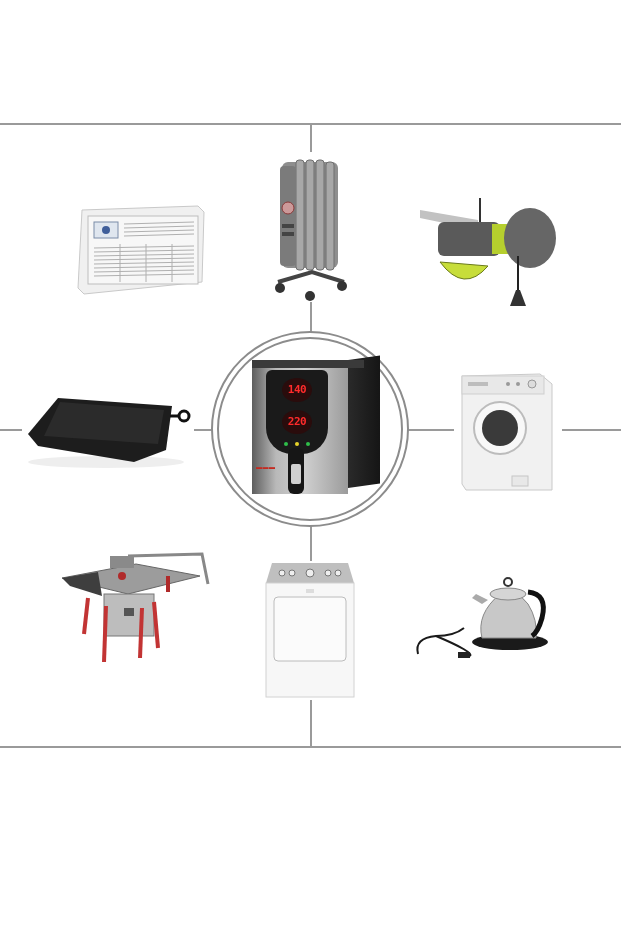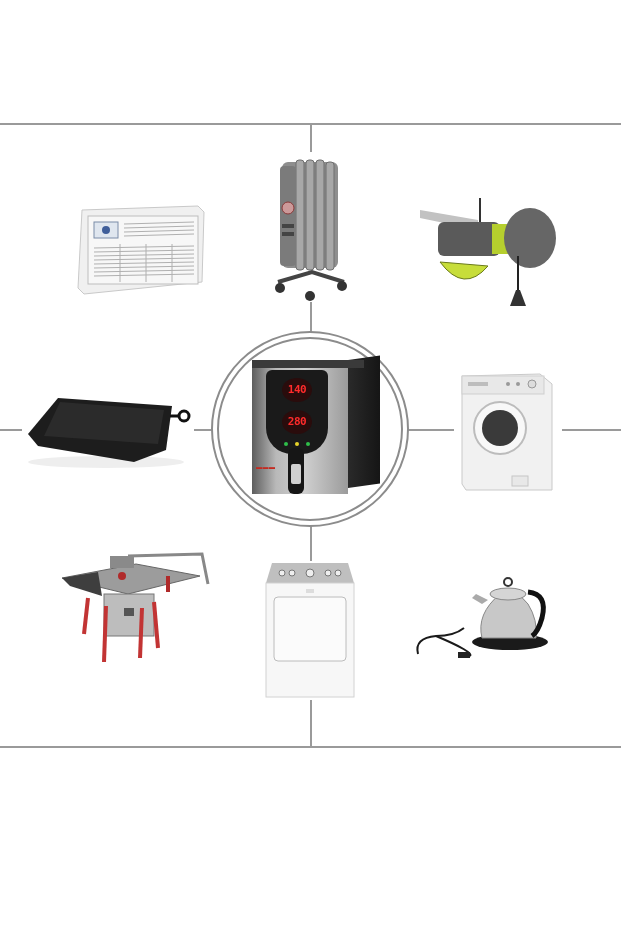--- a/index.html
+++ b/index.html
@@ -37,21 +37,21 @@
 
 <div class="ring" style="left:211px;top:331px;width:198px;height:196px;"></div>
 <div class="ring-inner" style="left:217px;top:337px;width:186px;height:184px;"></div>
 
 <div class="stab">
   <div class="stab-side"></div>
   <div class="stab-body"></div>
   <div class="stab-top"></div>
   <div class="stab-panel">
     <div class="display" style="left:16px;top:8px;">140</div>
-    <div class="display" style="left:16px;top:40px;">280</div>
+    <div class="display" style="left:16px;top:40px;">220</div>
     <div class="led" style="left:18px;top:72px;background:#2fbf4a;"></div>
     <div class="led" style="left:29px;top:72px;background:#e6d22a;"></div>
     <div class="led" style="left:40px;top:72px;background:#2fbf4a;"></div>
   </div>
   <div class="stab-handle"></div>
   <div class="switch"></div>
   <div class="brand">▬▬▬</div>
 </div>
 
 <svg class="appliance" style="left:74px;top:204px;" width="132" height="96" viewBox="0 0 132 96">

